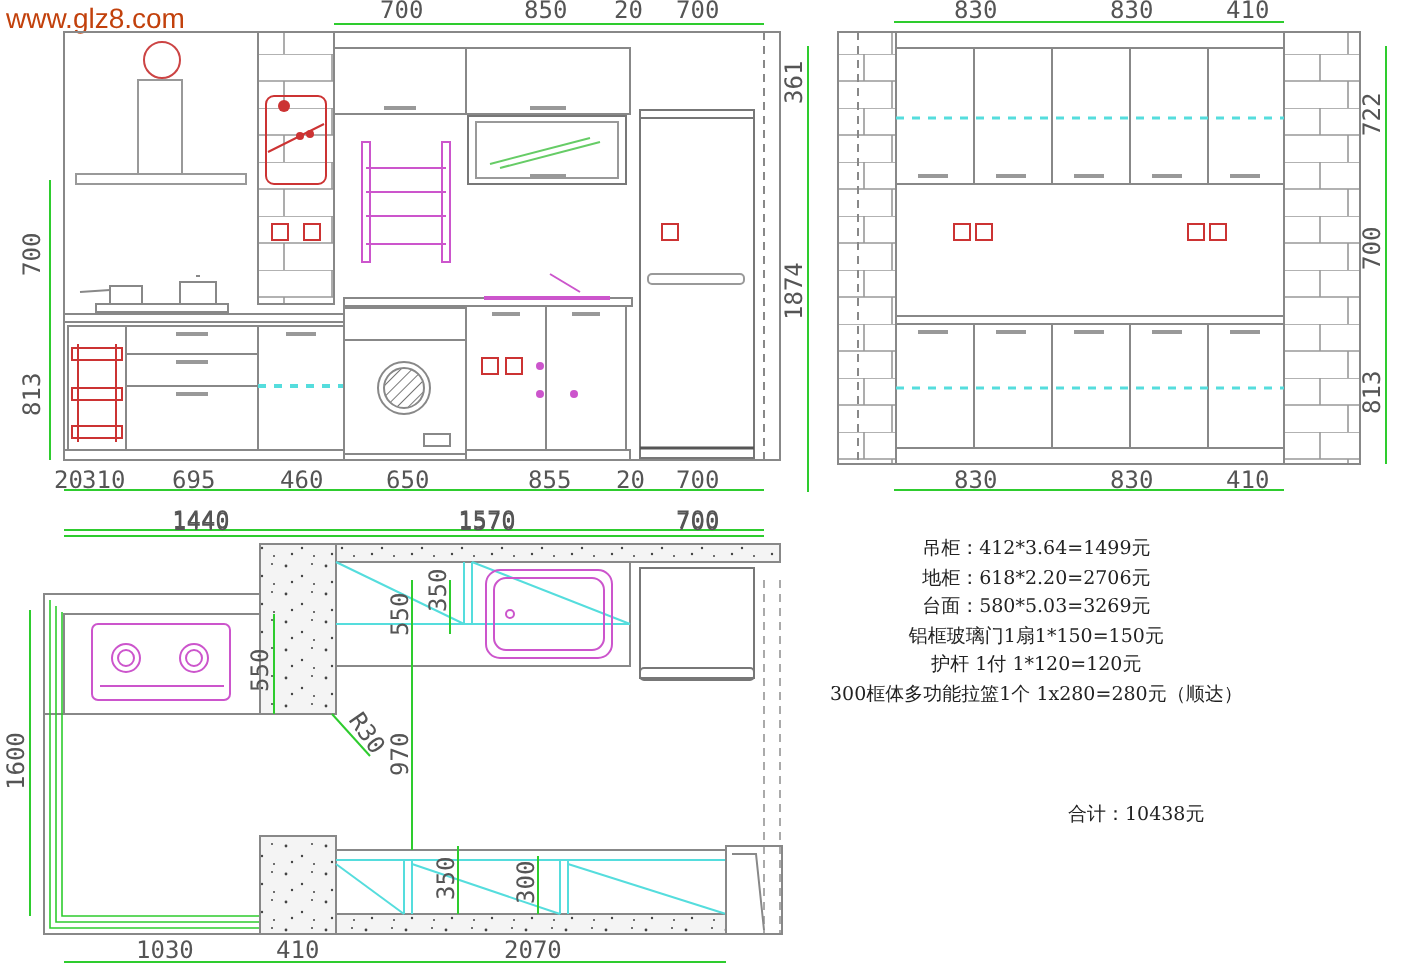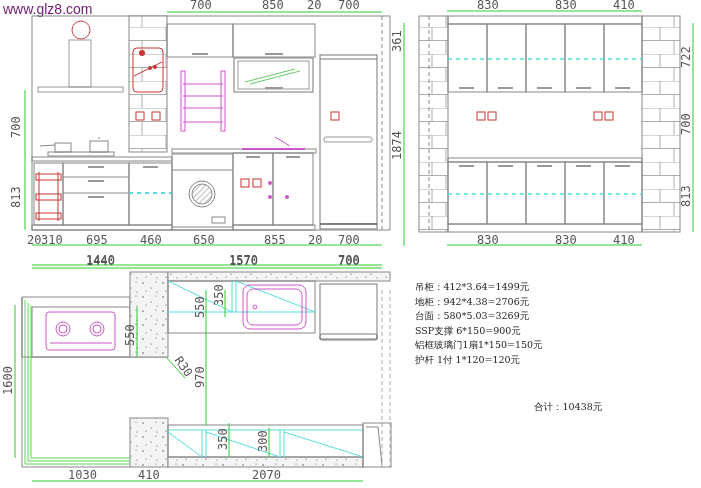--- a/index.html
+++ b/index.html
@@ -1,20 +1,20 @@
 <!DOCTYPE html>
 <html><head>
 <meta charset="utf-8">
 <style>
   html,body{margin:0;padding:0;background:#ffffff;}
   body{width:701px;height:488px;position:relative;overflow:hidden;font-family:"DejaVu Sans Mono","Liberation Mono",monospace;}
   #drawing{position:absolute;left:0;top:0;width:701px;height:488px;}
-  .wm{position:absolute;left:3px;top:1px;font-family:"Liberation Sans",sans-serif;font-size:14px;color:#701a75;}
+  .wm{position:absolute;left:3px;top:1px;font-family:"Liberation Sans",sans-serif;font-size:14px;color:#c2410c;}
   .dim{font-family:"DejaVu Sans Mono","Liberation Mono",monospace;font-size:12px;fill:#555;}
-  .notes{position:absolute;left:415px;top:280px;font-family:"DejaVu Serif","Liberation Serif",serif;font-size:9.5px;color:#222;line-height:14.6px;}
+  .notes{position:absolute;left:415px;top:268px;font-family:"DejaVu Serif","Liberation Serif",serif;font-size:9.5px;color:#222;line-height:14.6px;text-align:center;}
   .notes div{white-space:nowrap;}
   .total{position:absolute;left:534px;top:401px;font-family:"DejaVu Serif","Liberation Serif",serif;font-size:9.5px;color:#222;}
 </style>
 </head>
 <body>
 
 <div class="wm">www.glz8.com</div>
 
 <svg id="drawing" viewBox="0 0 701 488" xmlns="http://www.w3.org/2000/svg">
   <defs>
@@ -320,19 +320,19 @@
       <text transform="translate(174,360) rotate(55)">R30</text>
       <text x="68" y="479">1030</text>
       <text x="138" y="479">410</text>
       <text x="252" y="479">2070</text>
     </g>
   </g>
 </svg>
 
 <div class="notes">
   <div>吊柜：412*3.64=1499元</div>
-  <div>地柜：942*4.38=2706元</div>
+  <div>地柜：618*2.20=2706元</div>
   <div>台面：580*5.03=3269元</div>
-  <div>SSP支撑 6*150=900元</div>
   <div>铝框玻璃门1扇1*150=150元</div>
   <div>护杆 1付 1*120=120元</div>
+  <div>300框体多功能拉篮1个 1x280=280元（顺达）</div>
 </div>
 <div class="total">合计：10438元</div>
 
 </body></html>

